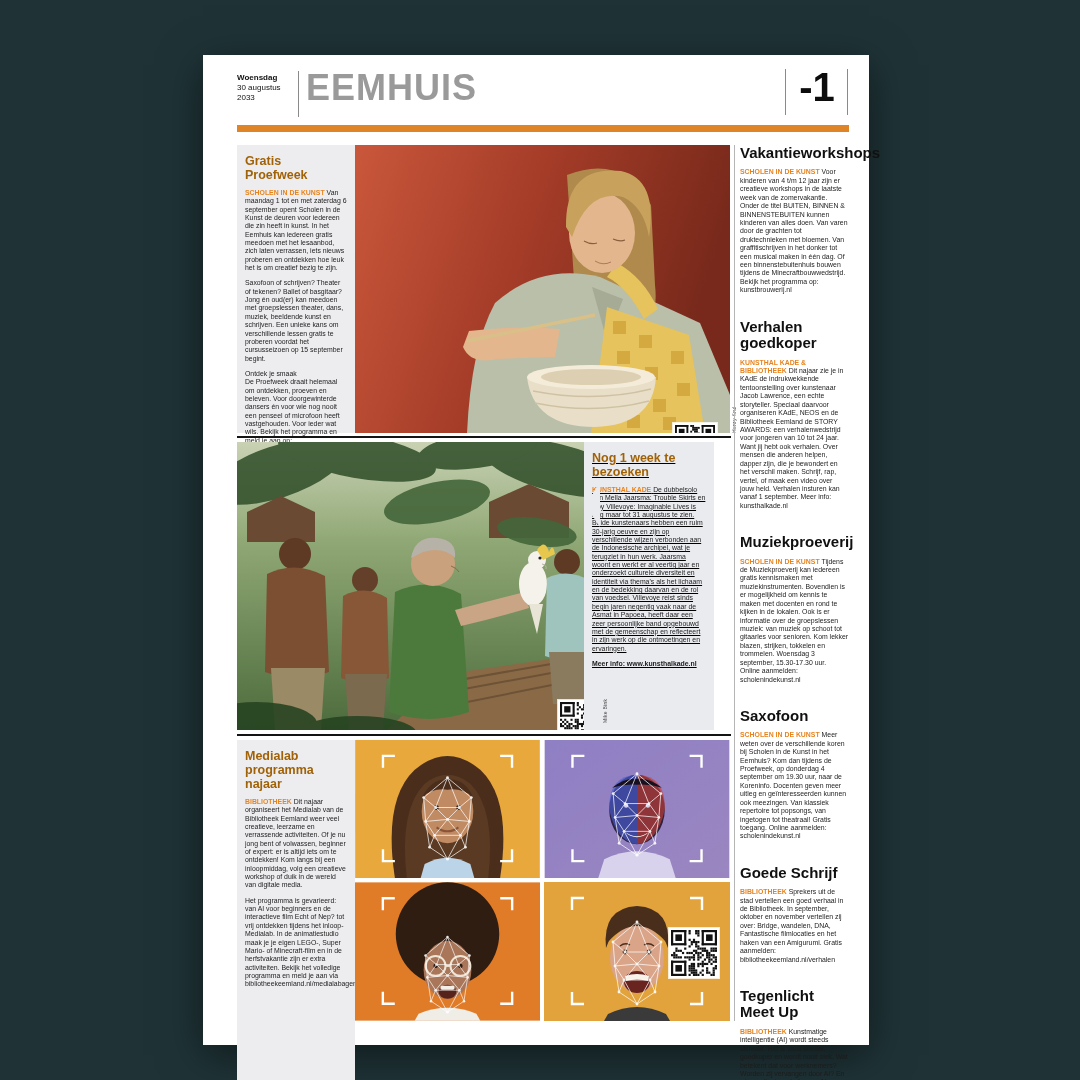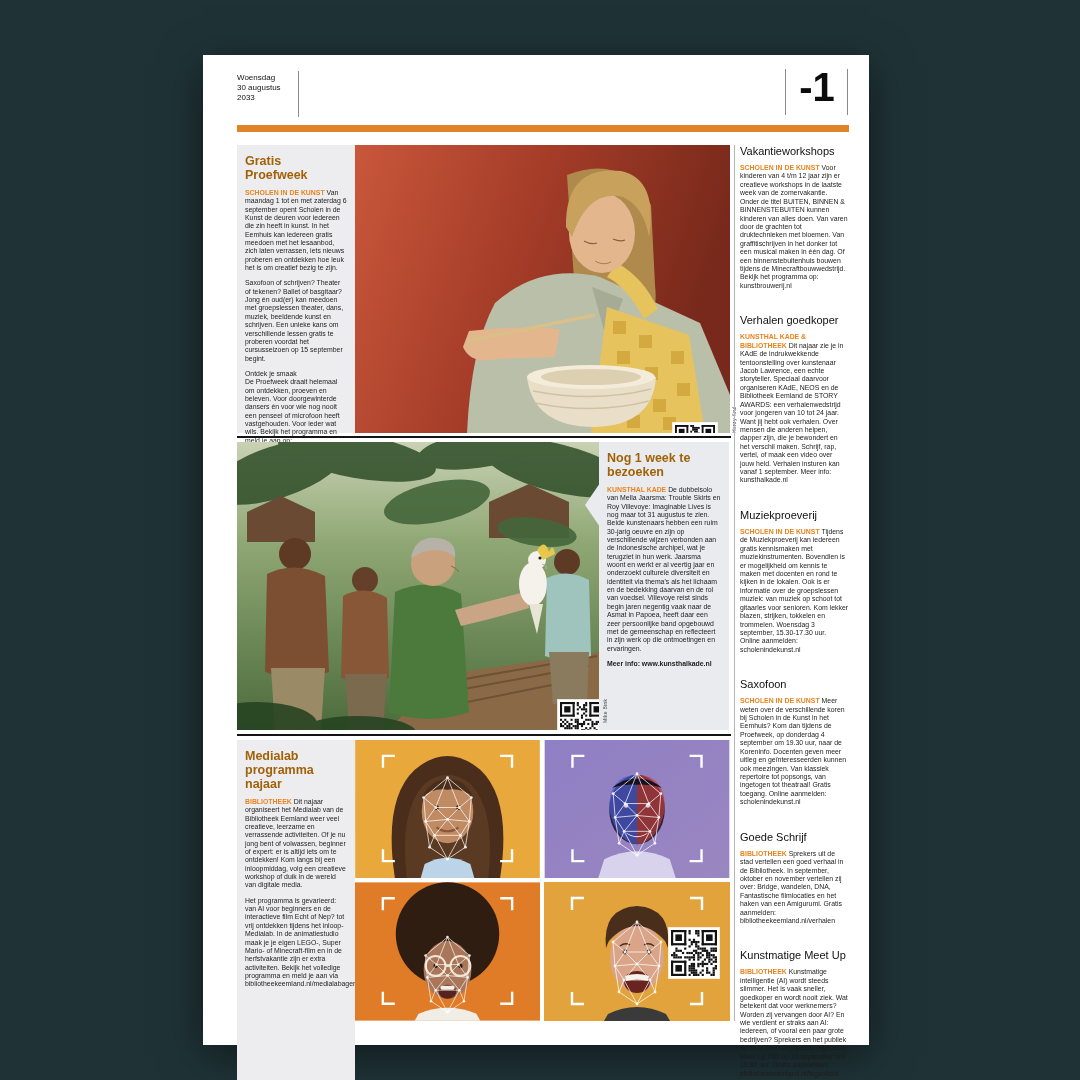--- a/index.html
+++ b/index.html
@@ -10,42 +10,42 @@
     position:relative;overflow:hidden;
   }
   .page{
     position:absolute;left:203px;top:55px;width:666px;height:990px;
     background:#ffffff;
     box-shadow:0 10px 40px rgba(0,0,0,.5);
   }
   .abs{position:absolute;}
   
   .datebox{left:34px;top:18px;width:56px;font-size:8px;line-height:1.25;color:#111;}
-  .datebox .d1{font-weight:normal;}
+  .datebox .d1{font-weight:bold;}
   .vline{width:1px;background:#8a8a8a;}
   .masthead{left:103px;top:12px;font-size:36px;font-weight:bold;color:#9a9a9a;letter-spacing:1px;}
   .pagenum{left:586px;top:10px;width:56px;text-align:center;font-size:40px;font-weight:bold;color:#0c0c0c;}
   .orange-rule{left:34px;top:70px;width:612px;height:7px;background:#e08428;}
   
   .col-divider{left:531px;top:90px;width:1px;height:876px;background:#b5b5b5;}
   .black-rule{left:34px;width:494px;height:2px;background:#141414;}
   .bubble{background:#ededf0;}
   .bubble2{background:#eaebef;}
   .notch-right{width:0;height:0;border-top:22px solid transparent;border-bottom:22px solid transparent;}
   .headline{font-size:12.5px;font-weight:bold;line-height:1.12;color:#a16207;margin:0 0 7px 0;}
   .body-text{font-size:6.9px;line-height:1.21;color:#1c1c1c;}
   .body-text p{margin:0 0 7px 0;}
   .tag{color:#e8831c;font-weight:bold;}
   .subhead{margin-bottom:0 !important;}
   .moreinfo{font-weight:bold;}
   .pad{padding:9px 8px;}
   .credit{font-size:5px;color:#444;writing-mode:vertical-rl;transform:rotate(180deg);letter-spacing:.3px;}
   
   .sidebar{left:537px;top:86px;width:108px;}
-  .side-head{font-size:11px;font-weight:normal;color:#101010;margin:24px 0 5px 0;line-height:1.1;}
+  .side-head{font-size:15px;font-weight:bold;color:#101010;margin:24px 0 5px 0;line-height:1.1;}
   .sidebar section:first-child .side-head{margin-top:4px;}
   .side-body{font-size:6.9px;line-height:1.22;color:#1c1c1c;}
   
   .photo{overflow:hidden;}
   .photo svg{display:block;}
   .qr-box{background:#fff;padding:2px;box-shadow:0 0 0 1px rgba(255,255,255,.8);}
   .qr-box svg{display:block;width:100%;height:100%;background:#fff;}
 </style>
 </head>
 <body>
@@ -80,20 +80,21 @@
 </svg>
 
 <div class="page">
 
   <div class="abs datebox">
     <div class="d1">Woensdag</div>
     <div>30 augustus</div>
     <div>2033</div>
   </div>
   <div class="abs vline" style="left:95px;top:16px;height:46px;"></div>
+  <div class="abs masthead">EEMHUIS</div>
   <div class="abs vline" style="left:582px;top:14px;height:46px;"></div>
   <div class="abs pagenum">-1</div>
   <div class="abs vline" style="left:644px;top:14px;height:46px;"></div>
   <div class="abs orange-rule"></div>
 
   <div class="abs bubble pad" style="left:34px;top:90px;width:118px;height:288px;box-sizing:border-box;">
     <h2 class="headline">Gratis Proefweek</h2>
     <div class="body-text">
       <p><span class="tag">SCHOLEN IN DE KUNST</span> <span>Van maandag 1 tot en met zaterdag 6 september opent Scholen in de Kunst de deuren voor iedereen die zin heeft in kunst. In het Eemhuis kan iedereen gratis meedoen met het lesaanbod, zich laten verrassen, iets nieuws proberen en ontdekken hoe leuk het is om creatief bezig te zijn.</span></p>
       <p>Saxofoon of schrijven? Theater of tekenen? Ballet of basgitaar? Jong én oud(er) kan meedoen met groepslessen theater, dans, muziek, beeldende kunst en schrijven. Een unieke kans om verschillende lessen gratis te proberen voordat het cursusseizoen op 15 september begint.</p>
@@ -468,21 +469,21 @@
           <rect x="16" y="2" width="3" height="3" fill="#111"></rect>
           <rect x="0" y="14" width="7" height="1" fill="#111"></rect>
           <rect x="0" y="20" width="7" height="1" fill="#111"></rect>
           <rect x="0" y="14" width="1" height="7" fill="#111"></rect>
           <rect x="6" y="14" width="1" height="7" fill="#111"></rect>
           <rect x="2" y="16" width="3" height="3" fill="#111"></rect>
         </svg>
     </div>
   </div>
 
-  <div class="abs bubble2 pad" style="left:396px;top:387px;width:130px;height:288px;box-sizing:border-box;">
+  <div class="abs bubble2 pad" style="left:381px;top:387px;width:130px;height:288px;box-sizing:border-box;text-decoration:underline;">
     <h2 class="headline">Nog 1 week te bezoeken</h2>
     <div class="body-text">
       <p><span class="tag">KUNSTHAL KADE</span> <span>De dubbelsolo van Mella Jaarsma: Trouble Skirts en Roy Villevoye: Imaginable Lives is nog maar tot 31 augustus te zien. Beide kunstenaars hebben een ruim 30-jarig oeuvre en zijn op verschillende wijzen verbonden aan de Indonesische archipel, wat je terugziet in hun werk. Jaarsma woont en werkt er al veertig jaar en onderzoekt culturele diversiteit en identiteit via thema's als het lichaam en de bedekking daarvan en de rol van voedsel. Villevoye reist sinds begin jaren negentig vaak naar de Asmat in Papoea, heeft daar een zeer persoonlijke band opgebouwd met de gemeenschap en reflecteert in zijn werk op die ontmoetingen en ervaringen.</span></p>
       <p class="moreinfo">Meer info: www.kunsthalkade.nl</p>
     </div>
   </div>
   <div class="abs notch-right" style="left:382px;top:428px;border-right:15px solid #eaebef;"></div>
   <div class="abs credit" style="left:399px;top:634px;height:34px;">Mike Bink</div>
 
   <div class="abs black-rule" style="top:679px;"></div>
@@ -724,18 +725,18 @@
     </section>
     <section>
       <h3 class="side-head">Saxofoon</h3>
       <p class="side-body"><span class="tag">SCHOLEN IN DE KUNST</span> <span>Meer weten over de verschillende koren bij Scholen in de Kunst in het Eemhuis? Kom dan tijdens de Proefweek, op donderdag 4 september om 19.30 uur, naar de Koreninfo. Docenten geven meer uitleg en geïnteresseerden kunnen ook meezingen. Van klassiek repertoire tot popsongs, van ingetogen tot theatraal! Gratis toegang. Online aanmelden: scholenindekunst.nl</span></p>
     </section>
     <section>
       <h3 class="side-head">Goede Schrijf</h3>
       <p class="side-body"><span class="tag">BIBLIOTHEEK</span> <span>Sprekers uit de stad vertellen een goed verhaal in de Bibliotheek. In september, oktober en november vertellen zij over: Bridge, wandelen, DNA, Fantastische filmlocaties en het haken van een Amigurumi. Gratis aanmelden: bibliotheekeemland.nl/verhalen</span></p>
     </section>
     <section>
-      <h3 class="side-head">Kunstmatige Meet Up</h3>
+      <h3 class="side-head">Tegenlicht Meet Up</h3>
       <p class="side-body"><span class="tag">BIBLIOTHEEK</span> <span>Kunstmatige intelligentie (AI) wordt steeds slimmer. Het is vaak sneller, goedkoper en wordt nooit ziek. Wat betekent dat voor werknemers? Worden zij vervangen door AI? En wie verdient er straks aan AI: iedereen, of vooral een paar grote bedrijven? Sprekers en het publiek spreken hierover tijdens Tegenlicht Meet Up 033 op 10 september om 19.30 uur. Gratis aanmelden: bibliotheekeemland.nl/tegenlicht</span></p>
     </section>
   </div>
 
 </div>
 
 </body></html>

